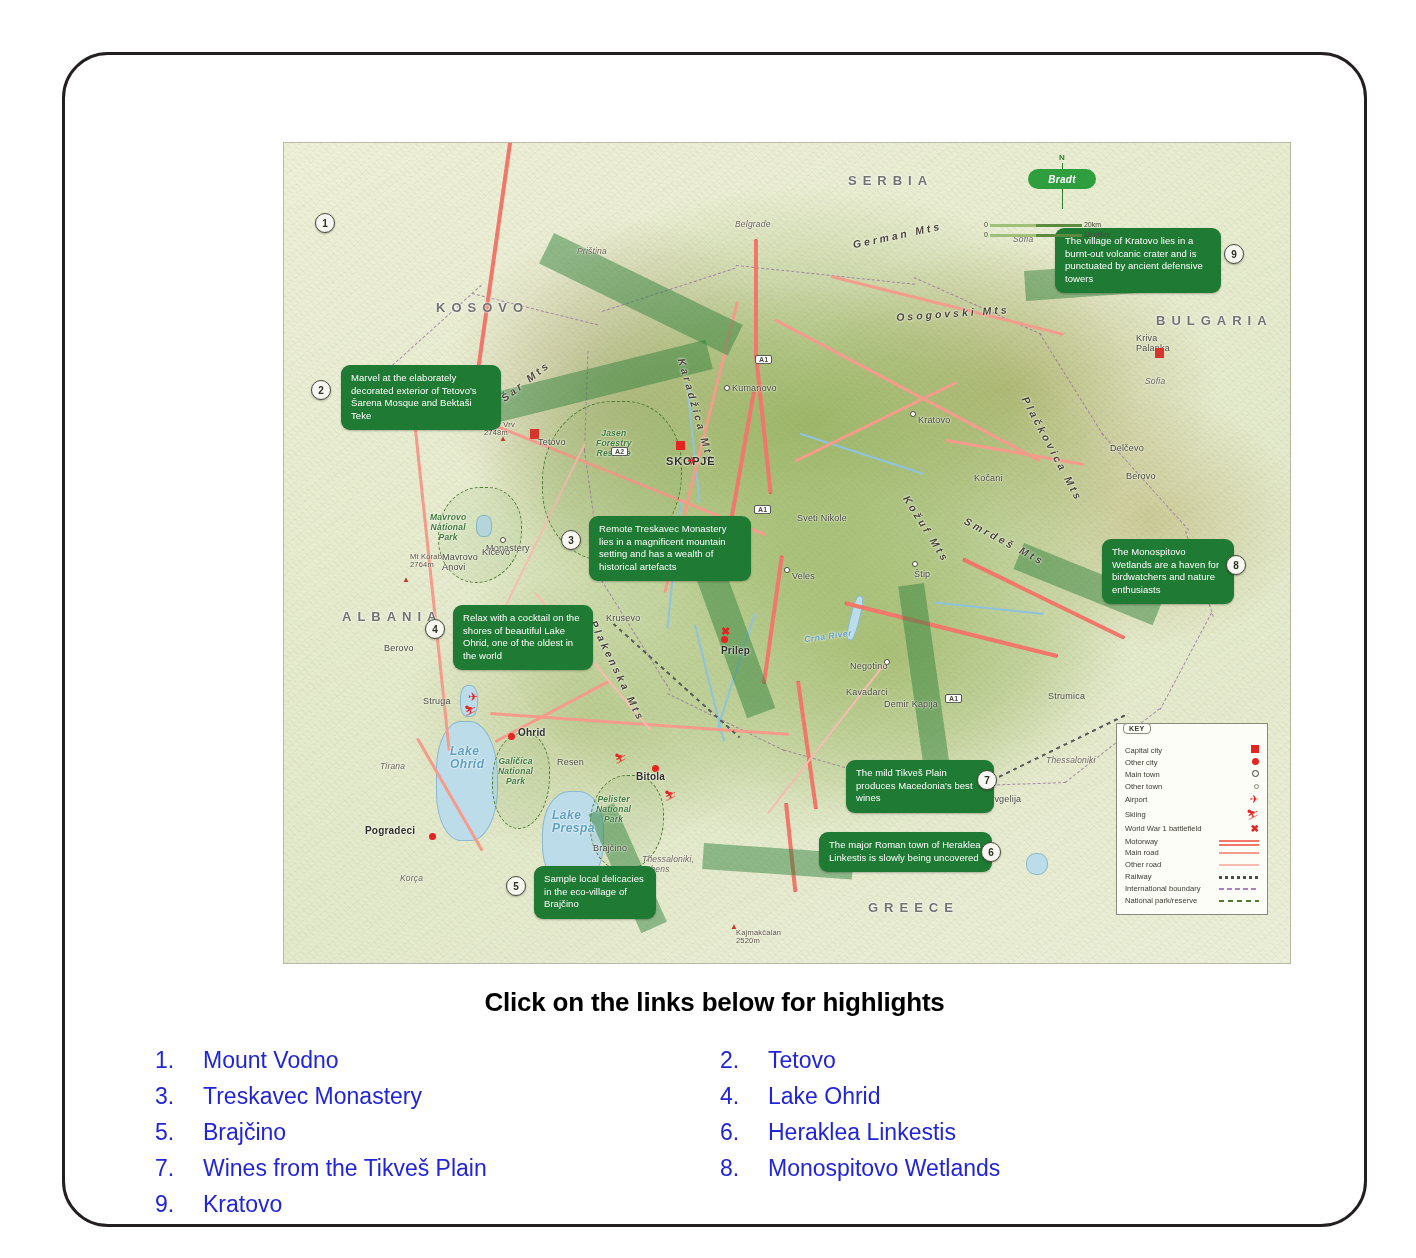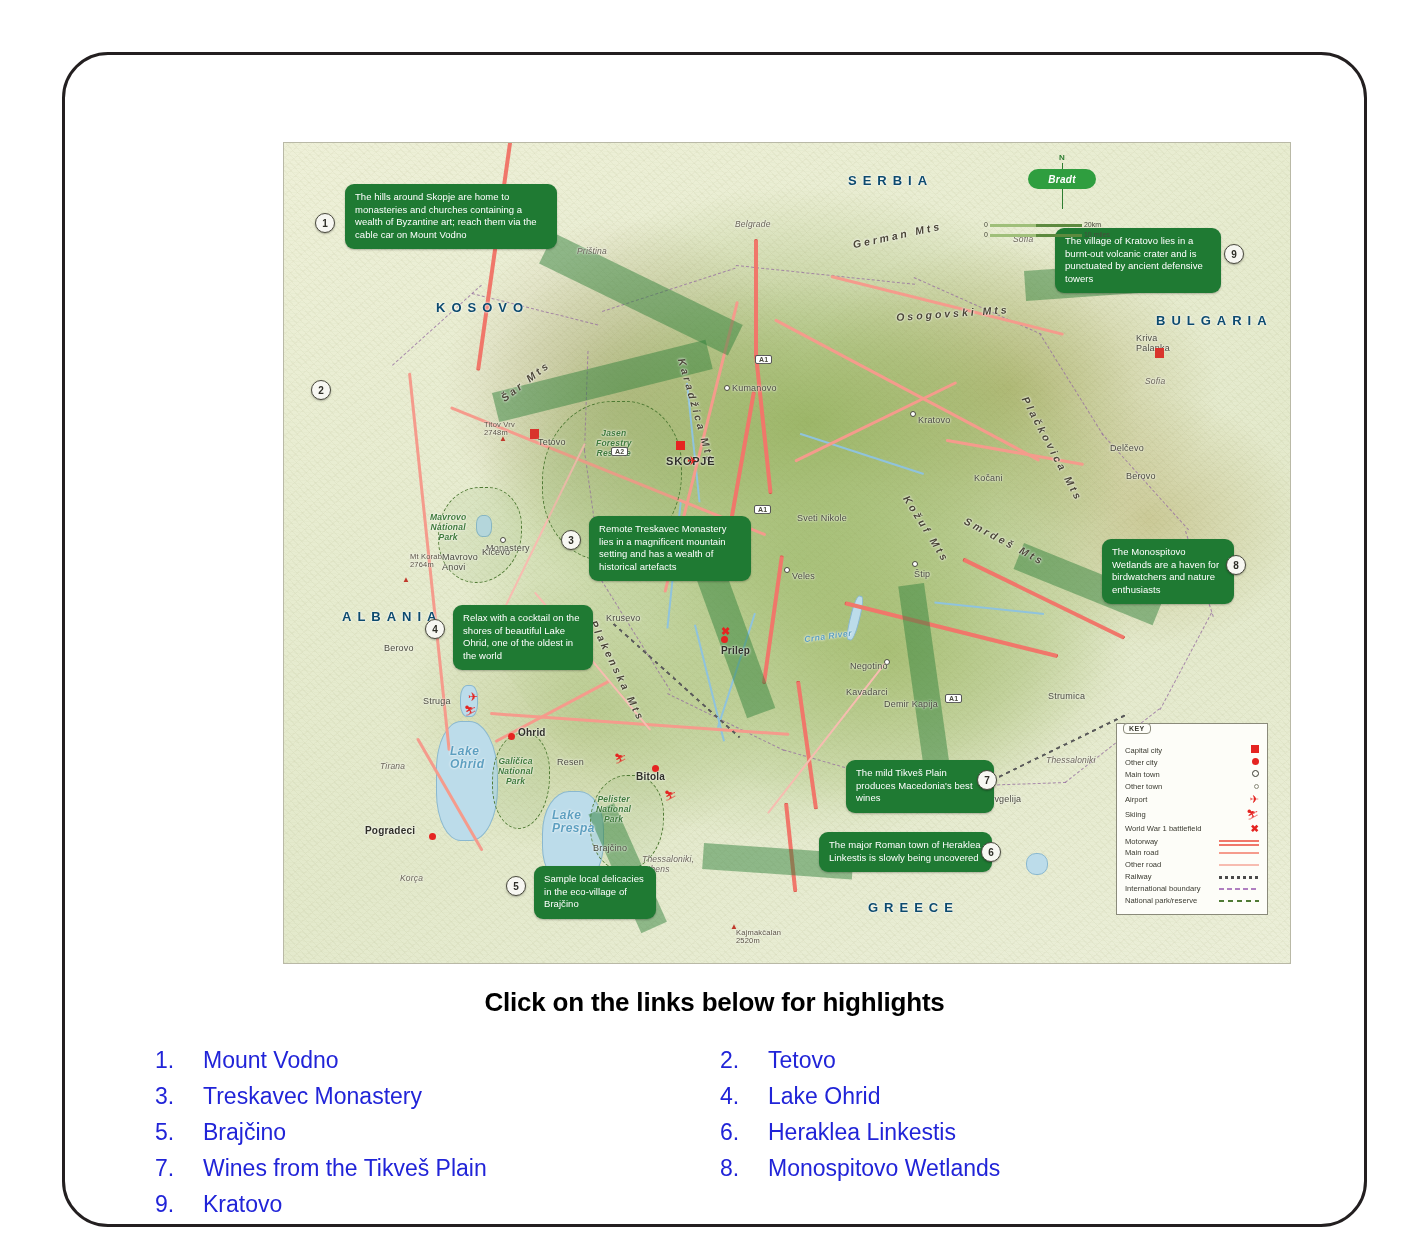--- a/index.html
+++ b/index.html
@@ -103,21 +103,21 @@
     position: absolute;
     white-space: nowrap;
     color: #4a4a3e;
     font-size: 9px;
     letter-spacing: .2px;
     text-shadow: 0 0 2px rgba(255,255,255,.9), 0 0 3px rgba(255,255,255,.8);
     pointer-events: none;
   }
   .lbl.capital { font-size: 11px; font-weight: bold; color: #2f2f28; letter-spacing: .8px; }
   .lbl.city    { font-size: 10px; font-weight: bold; color: #2f2f28; }
-  .lbl.country { font-size: 13px; font-weight: bold; color: #0c4a6e; letter-spacing: 6px; }
+  .lbl.country { font-size: 13px; font-weight: bold; color: #737373; letter-spacing: 6px; }
   .lbl.range   { font-size: 10.5px; font-style: italic; color: #4a4536; letter-spacing: 3px; font-weight: bold; }
   .lbl.water   { font-size: 12px; font-style: italic; font-weight: bold; color: #5d9fc0; letter-spacing: .5px; }
   .lbl.parkname{ font-size: 8.5px; font-style: italic; font-weight: bold; color: #3f7a3c; text-align: center; line-height: 1.15; }
   .lbl.peak    { font-size: 7.5px; color: #5a5244; line-height: 1.1; }
   .lbl.foreign { font-size: 8.5px; font-style: italic; color: #6a6458; }
 
   
   .sym { position: absolute; }
   .sym-capital { width: 9px; height: 9px; background: #e52421; }
   .sym-city { width: 7px; height: 7px; background: #e52421; border-radius: 50%; }
@@ -414,27 +414,27 @@
       <div class="sym sym-airport" style="left:184px; top:548px;">✈</div>
       <div class="sym sym-battle" style="left:437px; top:483px;">✖</div>
       <div class="sym sym-redbox" style="left:653px; top:653px;"></div>
       <div class="sym sym-redbox" style="left:871px; top:205px;"></div>
 
       <div class="lbl" style="left:471px; top:212px; background:#fff; border:1px solid #555; padding:0 3px; border-radius:2px; font-size:7px; font-weight:bold;">A1</div>
       <div class="lbl" style="left:327px; top:304px; background:#fff; border:1px solid #555; padding:0 3px; border-radius:2px; font-size:7px; font-weight:bold;">A2</div>
       <div class="lbl" style="left:470px; top:362px; background:#fff; border:1px solid #555; padding:0 3px; border-radius:2px; font-size:7px; font-weight:bold;">A1</div>
       <div class="lbl" style="left:661px; top:551px; background:#fff; border:1px solid #555; padding:0 3px; border-radius:2px; font-size:7px; font-weight:bold;">A1</div>
 
-      <div class="callout" style="left:61px; top:41px; width:212px;">
-        <span>The hills around Skopje are home to monasteries and churches containing a wealth of Byzantine art; reach them via the cable car on Mount Vodno</span>
-      </div>
       <div class="marker" style="left:31px; top:70px;">
         <span>1</span>
       </div>
 
+      <div class="callout" style="left:57px; top:222px; width:160px;">
+        <span>Marvel at the elaborately decorated exterior of Tetovo's Šarena Mosque and Bektaši Teke</span>
+      </div>
       <div class="marker" style="left:27px; top:237px;">
         <span>2</span>
       </div>
 
       <div class="callout" style="left:305px; top:373px; width:162px;">
         <span>Remote Treskavec Monastery lies in a magnificent mountain setting and has a wealth of historical artefacts</span>
       </div>
       <div class="marker" style="left:277px; top:387px;">
         <span>3</span>
       </div>

